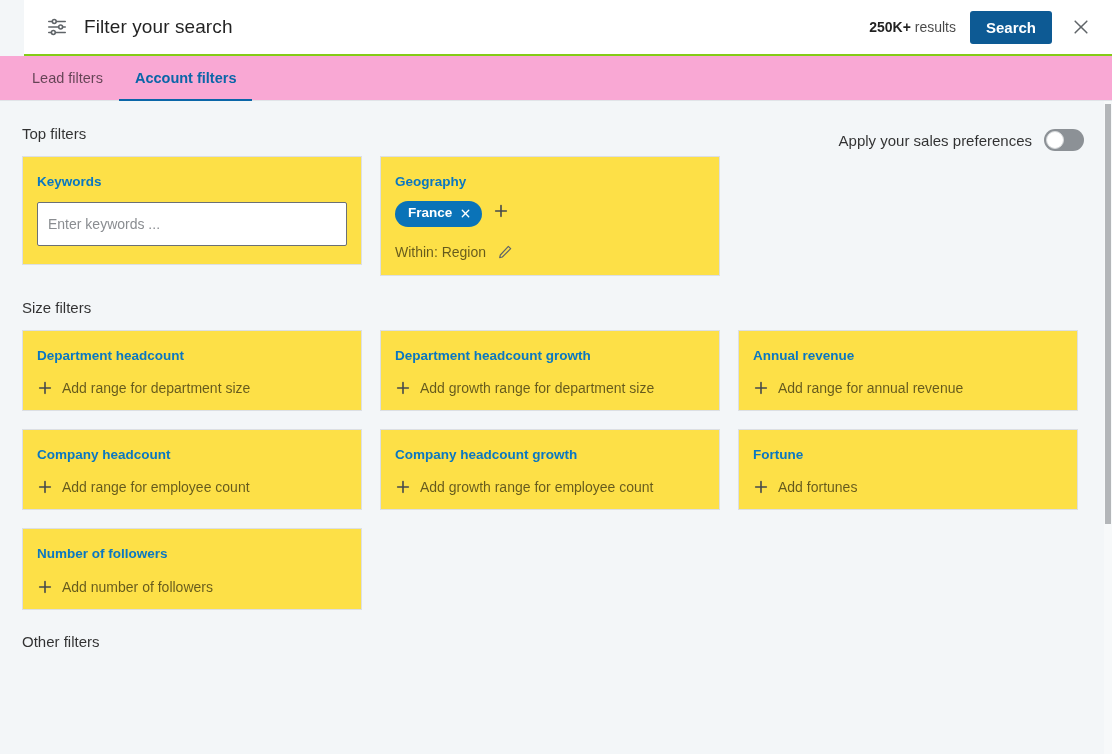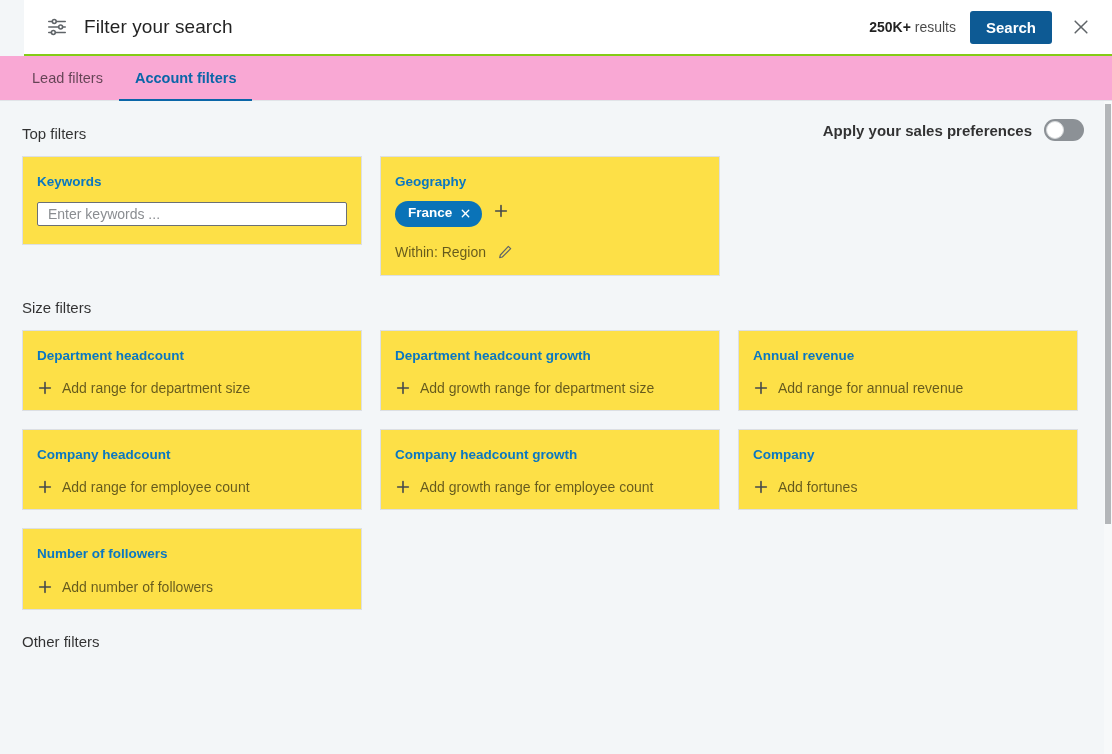--- a/index.html
+++ b/index.html
@@ -133,21 +133,21 @@
     font-size: 13.5px;
     line-height: 1.2;
     cursor: pointer;
     display: inline-block;
   }
 
   .kw-input {
     display: block;
     width: 310px;
     margin-top: 12px;
-    height: 24px;
+    height: 44px;
     border: 1px solid #6b7075;
     border-radius: 2px;
     padding: 0 10px;
     font-family: inherit;
     font-size: 14px;
     color: #000000de;
     background: #fff;
   }
   .kw-input::placeholder { color: #8a8d91; }
 
@@ -209,25 +209,24 @@
   .add-row .add-text {
     color: #00000099;
     font-size: 14px;
     line-height: 1;
   }
 
   
   .prefs-row {
     position: absolute;
     right: 28px;
-    top: 18px;
+    top: 28px;
     display: flex;
     align-items: center;
     gap: 12px;
-    font-weight: bold;
   }
   .prefs-label { font-size: 15px; color: #000000cc; }
   .toggle {
     width: 40px; height: 22px;
     border-radius: 11px;
     background: #8c9196;
     position: relative;
     cursor: pointer;
     border: none;
     padding: 0;
@@ -394,21 +393,21 @@
       <button class="add-row">
         <svg width="16" height="16" viewBox="0 0 24 24" stroke="#44484c" stroke-width="2.4" stroke-linecap="round">
           <line x1="12" y1="4" x2="12" y2="20"></line>
             <line x1="4" y1="12" x2="20" y2="12"></line>
         </svg>
         <span class="add-text">Add growth range for employee count</span>
       </button>
     </div>
 
     <div class="card">
-      <span class="card-label">Company</span>
+      <span class="card-label">Fortune</span>
       <button class="add-row">
         <svg width="16" height="16" viewBox="0 0 24 24" stroke="#44484c" stroke-width="2.4" stroke-linecap="round">
           <line x1="12" y1="4" x2="12" y2="20"></line>
             <line x1="4" y1="12" x2="20" y2="12"></line>
         </svg>
         <span class="add-text">Add fortunes</span>
       </button>
     </div>
 
     <div class="card">

